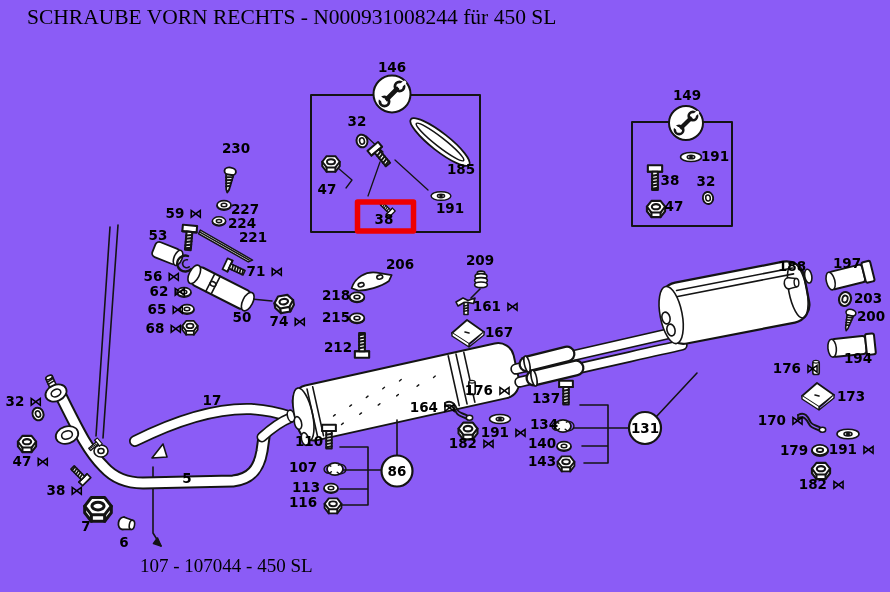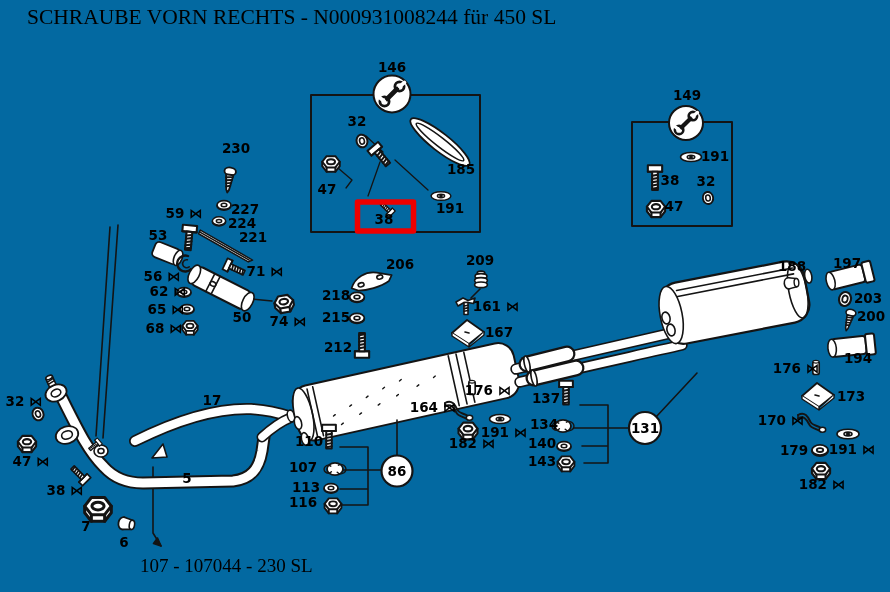--- a/index.html
+++ b/index.html
@@ -1,28 +1,28 @@
 <!DOCTYPE html>
 <html><head>
 <meta charset="utf-8">
 <style>
   html,body{margin:0;padding:0;background:#fff;}
-  .stage{position:relative;width:890px;height:592px;background:#0369a1;overflow:hidden;
+  .stage{position:relative;width:890px;height:592px;background:#8b5cf6;overflow:hidden;
          font-family:"DejaVu Sans",sans-serif;}
   .title{position:absolute;left:27px;top:5px;font:400 21.5px "Liberation Serif",serif;color:#000;white-space:nowrap;}
   .caption{position:absolute;left:140px;top:555px;font:400 19px "Liberation Serif",serif;color:#000;white-space:nowrap;}
   svg.diagram{position:absolute;left:0;top:0;}
   .plbl{font:700 13.5px "DejaVu Sans",sans-serif;fill:#000;stroke:none;}
 </style>
 </head>
 <body>
 
 <div class="stage">
   <div class="title">SCHRAUBE VORN RECHTS - N000931008244 für 450 SL</div>
-  <div class="caption">107 - 107044 - 230 SL</div>
+  <div class="caption">107 - 107044 - 450 SL</div>
 
   <svg class="diagram" width="890" height="592" viewBox="0 0 890 592">
     <defs>
       <g id="g-wrench">
         <line x1="-5" y1="5" x2="5" y2="-5" stroke="#141414" stroke-width="4.6"></line>
         <circle cx="-7.5" cy="7.5" r="4.6" fill="none" stroke="#141414" stroke-width="2.8"></circle>
         <circle cx="7.5" cy="-7.5" r="4.6" fill="none" stroke="#141414" stroke-width="2.8"></circle>
         <line x1="-7.5" y1="7.5" x2="-12.5" y2="3.5" stroke="#fff" stroke-width="3.6"></line>
         <line x1="7.5" y1="-7.5" x2="12.5" y2="-11.5" stroke="#fff" stroke-width="3.6"></line>
       </g>

